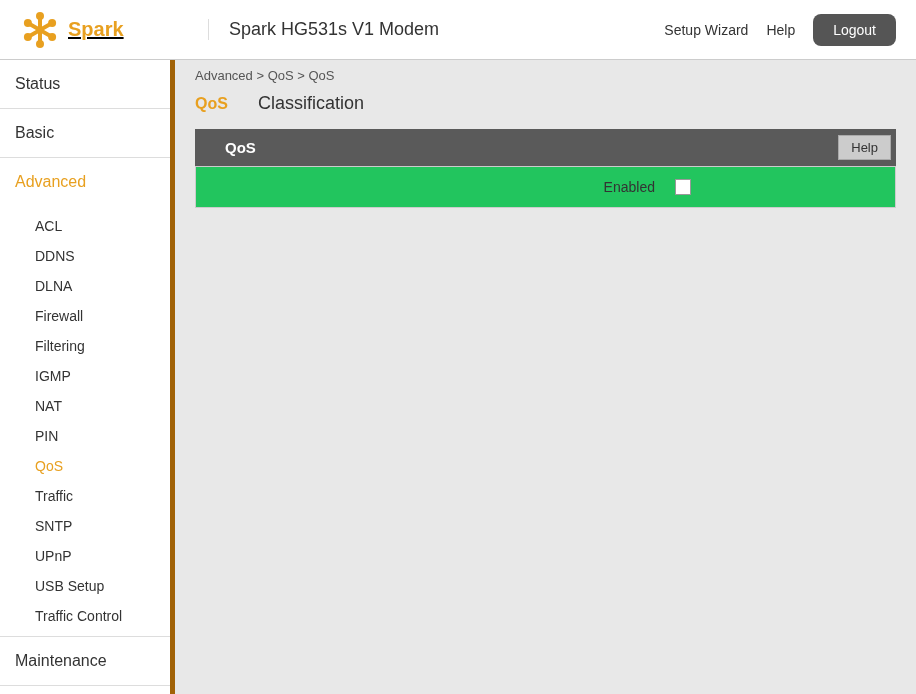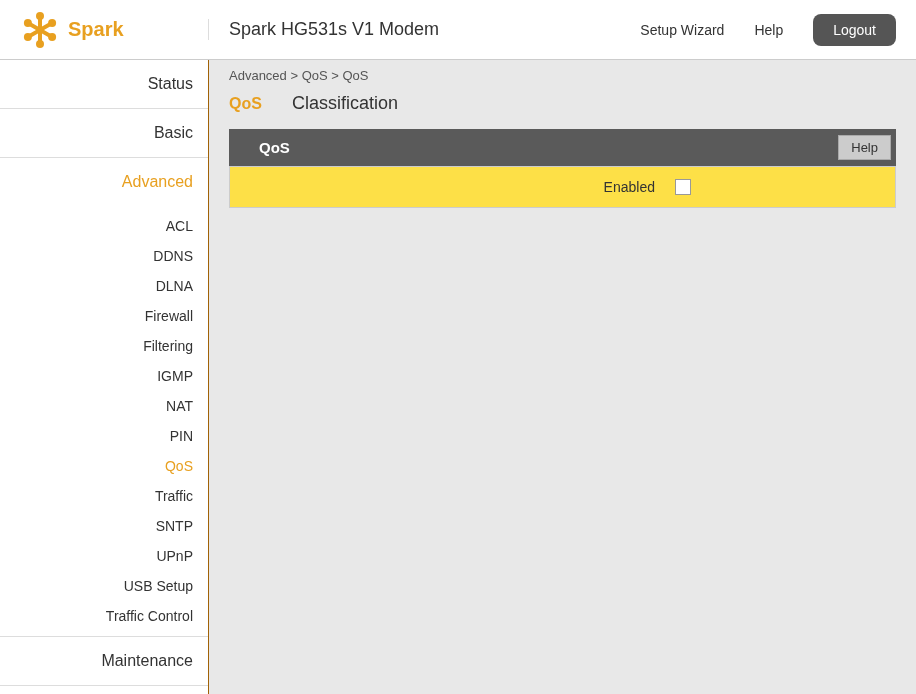--- a/index.html
+++ b/index.html
@@ -3,38 +3,38 @@
   <meta charset="utf-8">
   <style>
     * { margin: 0; padding: 0; box-sizing: border-box; }
     body { font-family: Arial, sans-serif; font-size: 14px; background: #f0f0f0; width: 916px; height: 694px; overflow: hidden; display: flex; flex-direction: column; }
 
     
     .header {
       display: flex; align-items: center; background: #fff; border-bottom: 1px solid #ccc;
       height: 60px; padding: 0 20px; flex-shrink: 0;
     }
-    .logo-area { display: flex; align-items: center; width: 170px; }
+    .logo-area { display: flex; align-items: center; width: 170px; text-decoration: underline; }
     .logo-icon { width: 40px; height: 40px; margin-right: 8px; }
     .logo-text { font-size: 20px; font-weight: bold; color: #e8a020; }
     .app-title { font-size: 18px; color: #333; flex: 1; padding-left: 20px; border-left: 1px solid #ddd; margin-left: 18px; }
-    .header-links { display: flex; align-items: center; gap: 30px; }
+    .header-links { display: flex; align-items: center; gap: 18px; }
     .header-link { color: #333; text-decoration: none; font-size: 14px; cursor: pointer; }
     .logout-btn {
       background: #555; color: #fff; border: none; padding: 8px 20px;
       font-size: 14px; cursor: pointer; border-radius: 8px;
     }
 
     
     .main-layout { display: flex; flex: 1; overflow: hidden; }
 
     
     .sidebar {
-      width: 209px; background: #fff; border-right: 1px solid #a16207;
-      flex-shrink: 0; overflow-y: auto; text-align: right;
+      width: 175px; background: #fff; border-right: 5px solid #a16207;
+      flex-shrink: 0; overflow-y: auto;
     }
     .sidebar-section {
       border-bottom: 1px solid #ddd;
     }
     .sidebar-section-title {
       padding: 15px 15px; font-size: 16px; font-weight: normal; color: #333; cursor: pointer;
     }
     .sidebar-section-title.active { color: #e8a020; }
     .sidebar-items { padding: 5px 0; }
     .sidebar-item {
@@ -60,21 +60,21 @@
       font-size: 15px; font-weight: bold;
     }
     .tab-item.active { background: #5a5a5a; }
     .tab-help {
       margin-left: auto; margin-right: 5px;
       background: #ccc; border: 1px solid #aaa; padding: 4px 12px;
       font-size: 13px; cursor: pointer; color: #333;
     }
 
     
-    .content-box { background: #fde047; margin: 0 20px; border: 1px solid #ccc; }
+    .content-box { background: #22c55e; margin: 0 20px; border: 1px solid #ccc; }
     .content-row { display: flex; align-items: center; padding: 12px 20px; border-bottom: 1px solid #eee; }
     .content-row:last-child { border-bottom: none; }
     .content-label { flex: 1; text-align: right; padding-right: 20px; color: #333; font-size: 14px; }
     .content-value { display: flex; align-items: center; min-width: 200px; }
 
     
     .checkbox-input {
       width: 16px; height: 16px; border: 1px solid #999; background: #fff;
       display: inline-block; cursor: pointer; appearance: none;
     }

